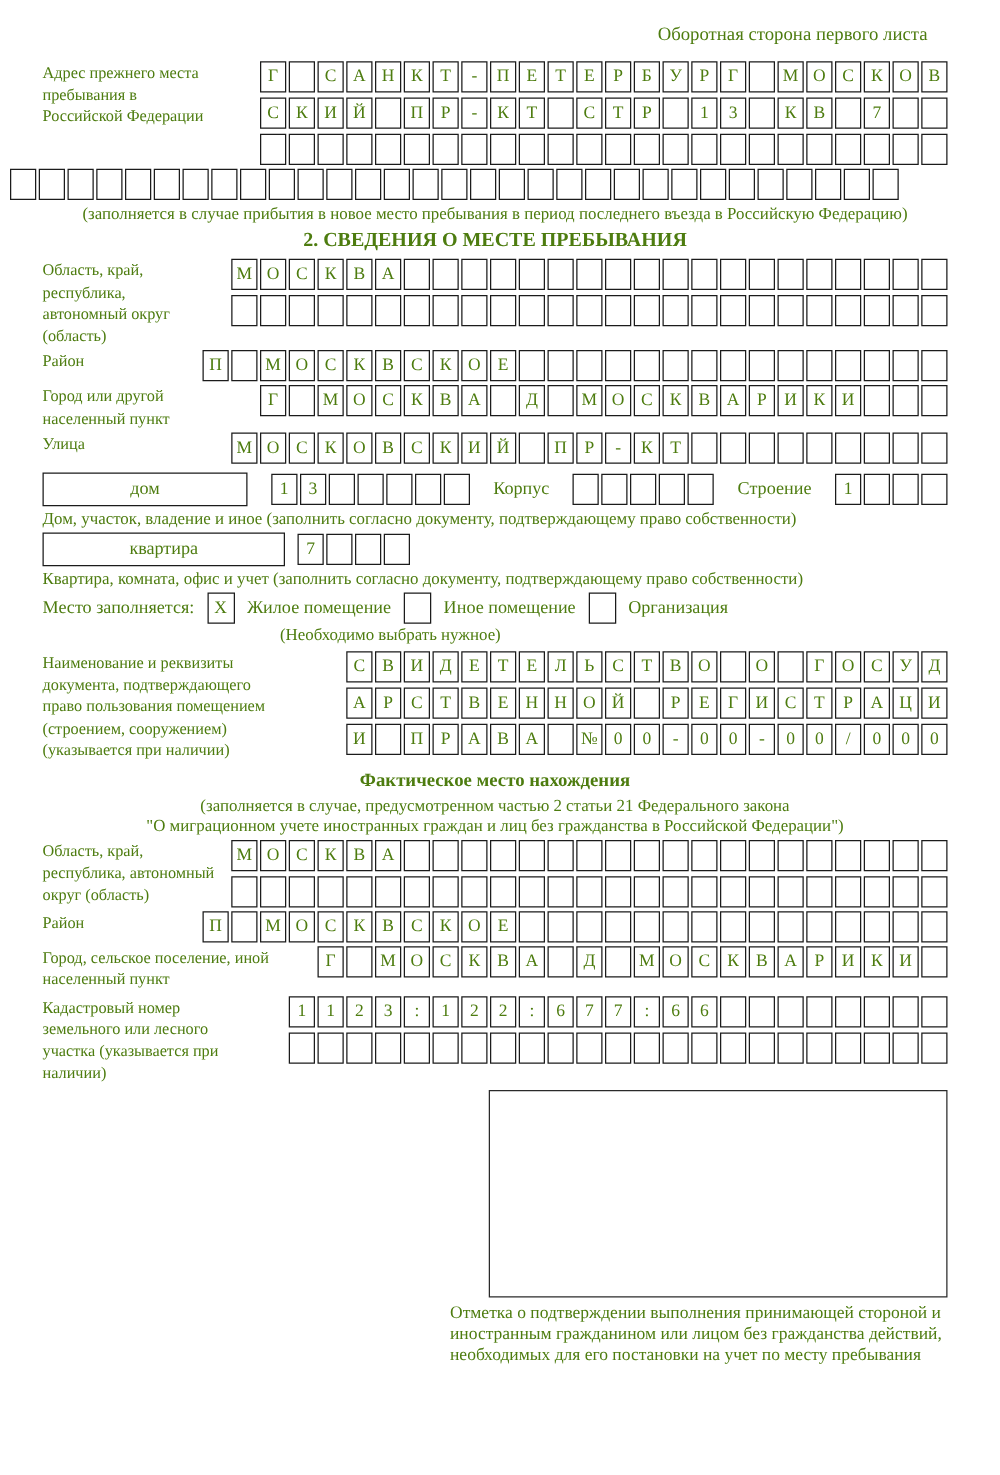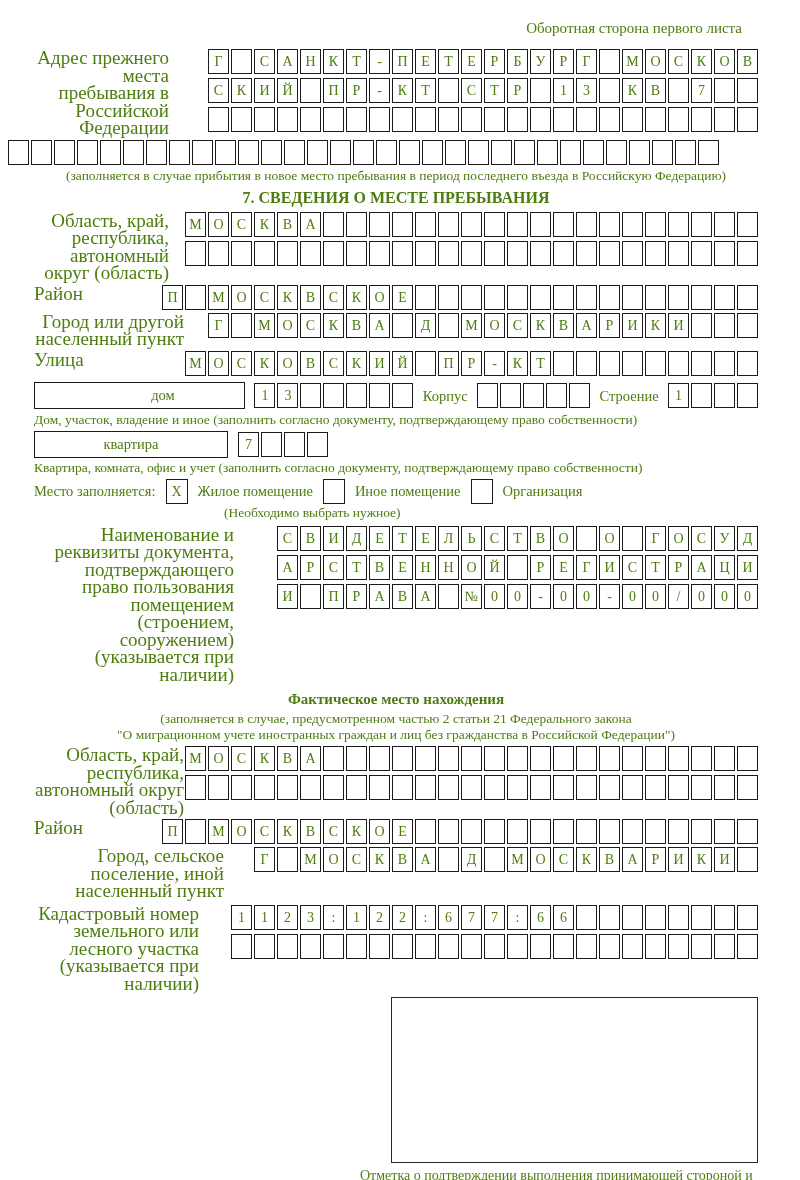--- a/index.html
+++ b/index.html
@@ -5,39 +5,39 @@
   html,body{margin:0;padding:0;background:#fff;}
   .page{
     width:800px;height:1180px;box-sizing:border-box;
     padding:12px 42px 0 34px;
     background:#fff;color:#4d7c0f;
     font-family:"Liberation Serif","DejaVu Serif",serif;
     overflow:hidden;
   }
   .hdr-note{font-size:15px;text-align:right;margin:8px 16px 0 0;}
   .frow{display:flex;align-items:flex-start;}
-  .lbl{font-size:19px;line-height:17.5px;flex:0 0 auto;text-align:right;}
+  .lbl{font-size:13px;line-height:17.5px;flex:0 0 auto;}
   .w135{width:135px;} .w150{width:150px;} .w200{width:200px;} .w165{width:165px;} .w190{width:190px;}
   .rows{margin-left:auto;display:flex;flex-direction:column;gap:4px;align-items:flex-end;}
   .boxrow{display:flex;gap:2px;}
   .mla{margin-left:auto;}
   .cell{
     flex:0 0 auto;box-sizing:content-box;
     width:19px;height:23px;border:1.5px solid #1b1b1b;
     font-size:14px;line-height:23px;text-align:center;
     background:#fff;
   }
   .chk{width:20px;}
   .fullrow{margin:3px 0 0 -26px;}
   .note{font-size:13.5px;line-height:16px;text-align:center;margin-top:3px;}
   .note-left{font-size:13.5px;line-height:16px;text-align:left;margin-top:2px;}
   .sec-title{font-size:16px;font-weight:bold;text-align:center;margin-top:5px;}
   .sub-title{font-size:15px;font-weight:bold;text-align:center;margin-top:8px;}
   .wbox{border:1.5px solid #1b1b1b;height:25px;line-height:25px;text-align:center;font-size:14.5px;box-sizing:content-box;}
-  .dom-box{width:162px;padding-left:47px;} .kv-box{width:192px;}
+  .dom-box{width:162px;} .kv-box{width:192px;}
   .inline-lbl{font-size:14.5px;line-height:28px;flex:0 0 auto;}
   .mt3{margin-top:3px;} .mt5{margin-top:5px;} .mt12{margin-top:12px;}
   .house-row{display:flex;align-items:center;justify-content:space-between;margin-top:6px;}
   .apt-row{display:flex;align-items:center;gap:10px;margin-top:3px;}
   .stay-row{display:flex;align-items:center;gap:10px;margin-top:3px;font-size:14.5px;}
   .stay-note{font-size:13.5px;margin:1px 0 0 190px;}
   .fact-note{font-size:13.5px;line-height:16px;text-align:center;}
   .stamp{border:1.7px solid #2a2a2a;width:365px;height:164px;margin:5px 0 0 auto;}
   .stamp-cap{width:398px;margin:4px 0 16px auto;font-size:14px;line-height:17px;text-align:left;}
 </style>
@@ -159,21 +159,21 @@
       <span class="cell"></span>
       <span class="cell"></span>
       <span class="cell"></span>
       <span class="cell"></span>
       <span class="cell"></span>
       <span class="cell"></span>
       <span class="cell"></span>
     </div>
   <div class="note">(заполняется в случае прибытия в новое место пребывания в период последнего въезда в Российскую Федерацию)</div>
 
-  <div class="sec-title">7. СВЕДЕНИЯ О МЕСТЕ ПРЕБЫВАНИЯ</div>
+  <div class="sec-title">2. СВЕДЕНИЯ О МЕСТЕ ПРЕБЫВАНИЯ</div>
 
   <div class="frow mt5">
     <div class="lbl w135">Область, край, республика, автономный округ (область)</div>
     <div class="rows">
       <div class="boxrow">
           <span class="cell">М</span>
           <span class="cell">О</span>
           <span class="cell">С</span>
           <span class="cell">К</span>
           <span class="cell">В</span>

